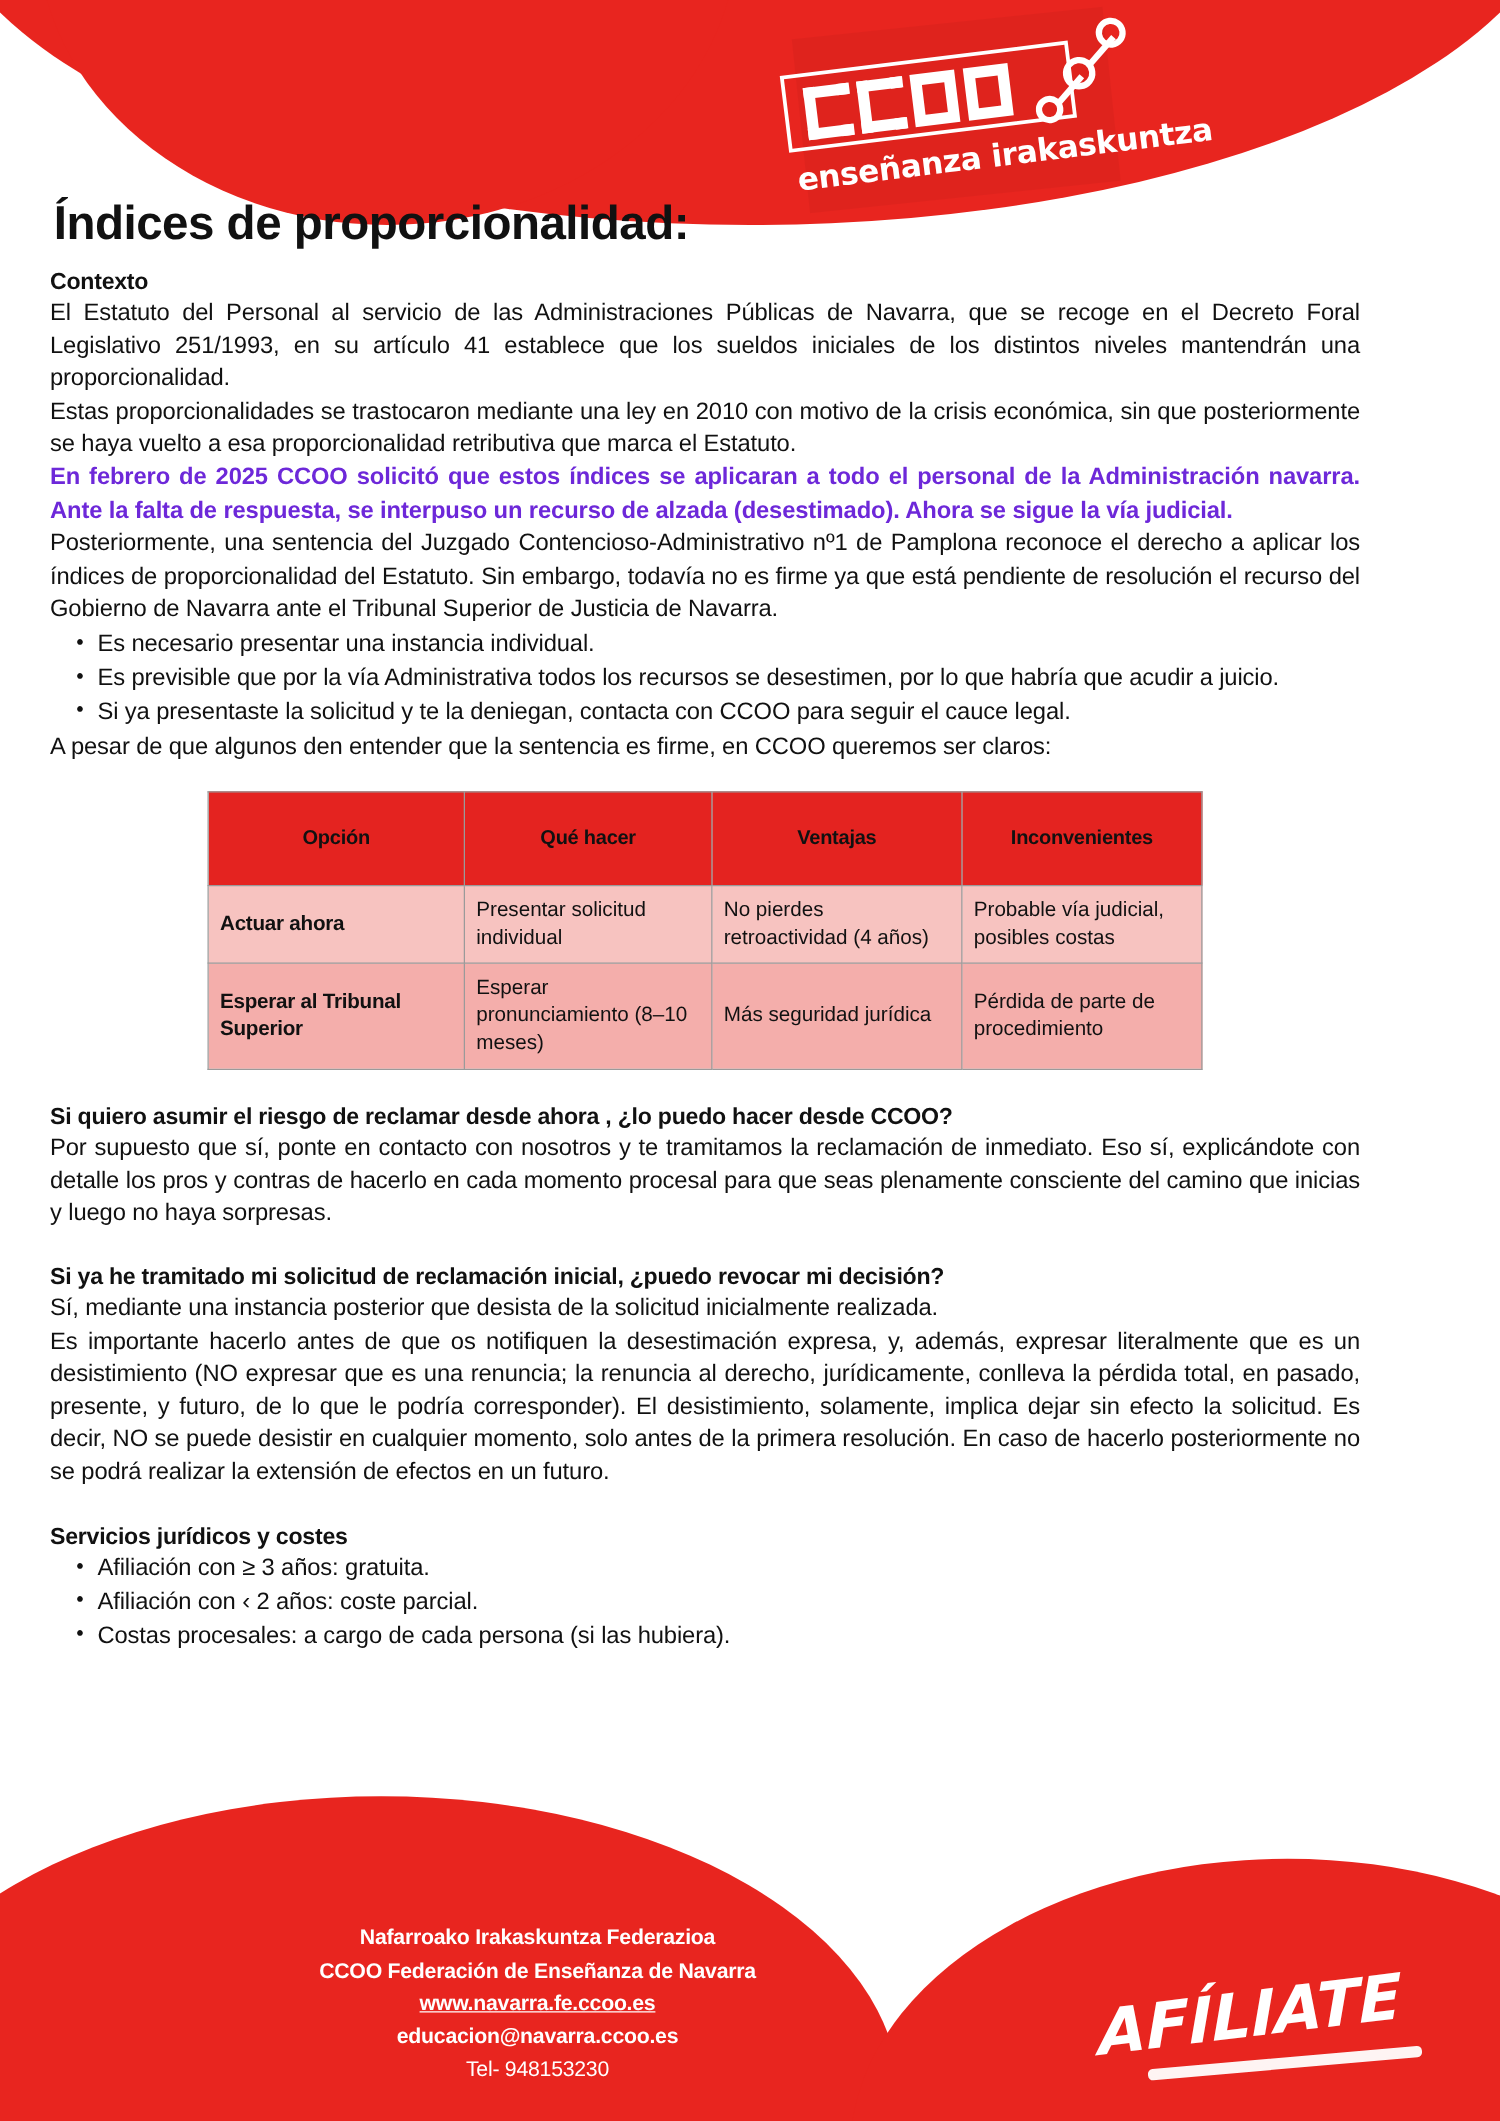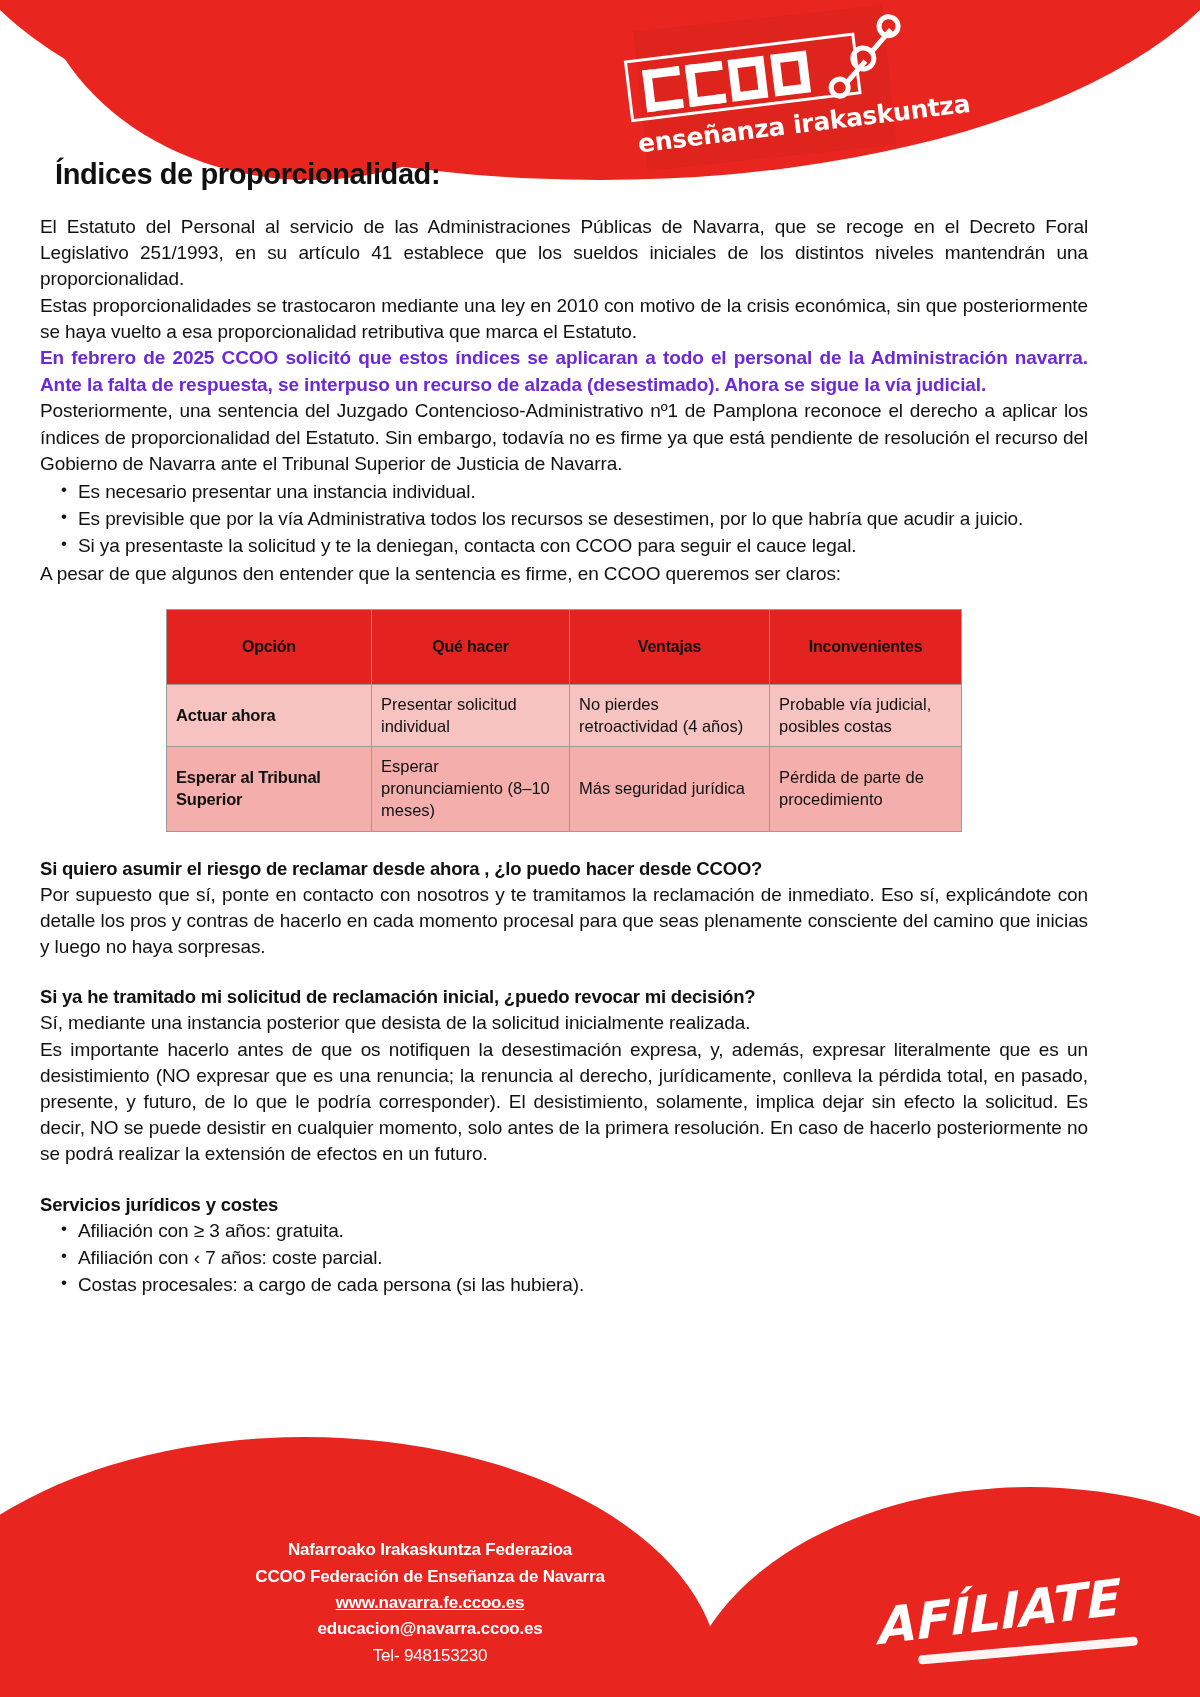--- a/index.html
+++ b/index.html
@@ -138,22 +138,22 @@
     font-weight: bold;
     letter-spacing: -0.3px;
     white-space: nowrap;
     font-family: "DejaVu Sans", sans-serif;
   }
 
   
   .page-title {
     position: absolute;
     top: 158px;
-    left: 55px;
-    font-size: 29px;
+    left: 43px;
+    font-size: 38px;
     font-weight: bold;
     letter-spacing: -0.4px;
     z-index: 4;
     color: #111111;
   }
 
   
   .content {
     position: absolute;
     top: 214px;
@@ -354,20 +354,21 @@
     <span class="dot d2"></span>
     <span class="dot d3"></span>
   </div>
   <div class="logo-sub">enseñanza irakaskuntza</div>
 </div>
 
 <div class="page-title">Índices de proporcionalidad:</div>
 
 <div class="content">
 
+  <h3 class="section">Contexto</h3>
   <p class="body">El Estatuto del Personal al servicio de las Administraciones Públicas de Navarra, que se recoge en el Decreto Foral Legislativo 251/1993, en su artículo 41 establece que los sueldos iniciales de los distintos niveles mantendrán una proporcionalidad.</p>
   <p class="body">Estas proporcionalidades se trastocaron mediante una ley en 2010 con motivo de la crisis económica, sin que posteriormente se haya vuelto a esa proporcionalidad retributiva que marca el Estatuto.</p>
   <p class="blue">En febrero de 2025 CCOO solicitó que estos índices se aplicaran a todo el personal de la Administración navarra. Ante la falta de respuesta, se interpuso un recurso de alzada (desestimado). Ahora se sigue la vía judicial.</p>
   <p class="body">Posteriormente, una sentencia del Juzgado Contencioso-Administrativo nº1 de Pamplona reconoce el derecho a aplicar los índices de proporcionalidad del Estatuto. Sin embargo, todavía no es firme ya que está pendiente de resolución el recurso del Gobierno de Navarra ante el Tribunal Superior de Justicia de Navarra.</p>
 
   <ul class="bullets">
     <li>Es necesario presentar una instancia individual.</li>
     <li>Es previsible que por la vía Administrativa todos los recursos se desestimen, por lo que habría que acudir a juicio.</li>
     <li>Si ya presentaste la solicitud y te la deniegan, contacta con CCOO para seguir el cauce legal.</li>
   </ul>
@@ -409,21 +410,21 @@
   <h3 class="section spaced">Si quiero asumir el riesgo de reclamar desde ahora , ¿lo puedo hacer desde CCOO?</h3>
   <p class="body">Por supuesto que sí, ponte en contacto con nosotros y te tramitamos la reclamación de inmediato. Eso sí, explicándote con detalle los pros y contras de hacerlo en cada momento procesal para que seas plenamente consciente del camino que inicias y luego no haya sorpresas.</p>
 
   <h3 class="section spaced">Si ya he tramitado mi solicitud de reclamación inicial, ¿puedo revocar mi decisión?</h3>
   <p class="body left">Sí, mediante una instancia posterior que desista de la solicitud inicialmente realizada.</p>
   <p class="body">Es importante hacerlo antes de que os notifiquen la desestimación expresa, y, además, expresar literalmente que es un desistimiento (NO expresar que es una renuncia; la renuncia al derecho, jurídicamente, conlleva la pérdida total, en pasado, presente, y futuro, de lo que le podría corresponder). El desistimiento, solamente, implica dejar sin efecto la solicitud. Es decir, NO se puede desistir en cualquier momento, solo antes de la primera resolución. En caso de hacerlo posteriormente no se podrá realizar la extensión de efectos en un futuro.</p>
 
   <h3 class="section spaced">Servicios jurídicos y costes</h3>
   <ul class="bullets">
     <li>Afiliación con ≥ 3 años:  gratuita.</li>
-    <li>Afiliación con ‹ 7 años: coste parcial.</li>
+    <li>Afiliación con ‹ 2 años: coste parcial.</li>
     <li>Costas procesales: a cargo de cada persona (si las hubiera).</li>
   </ul>
 
 </div>
 
 <div class="footer">
   <div class="f-left"></div>
   <div class="f-right"></div>
 </div>
 

